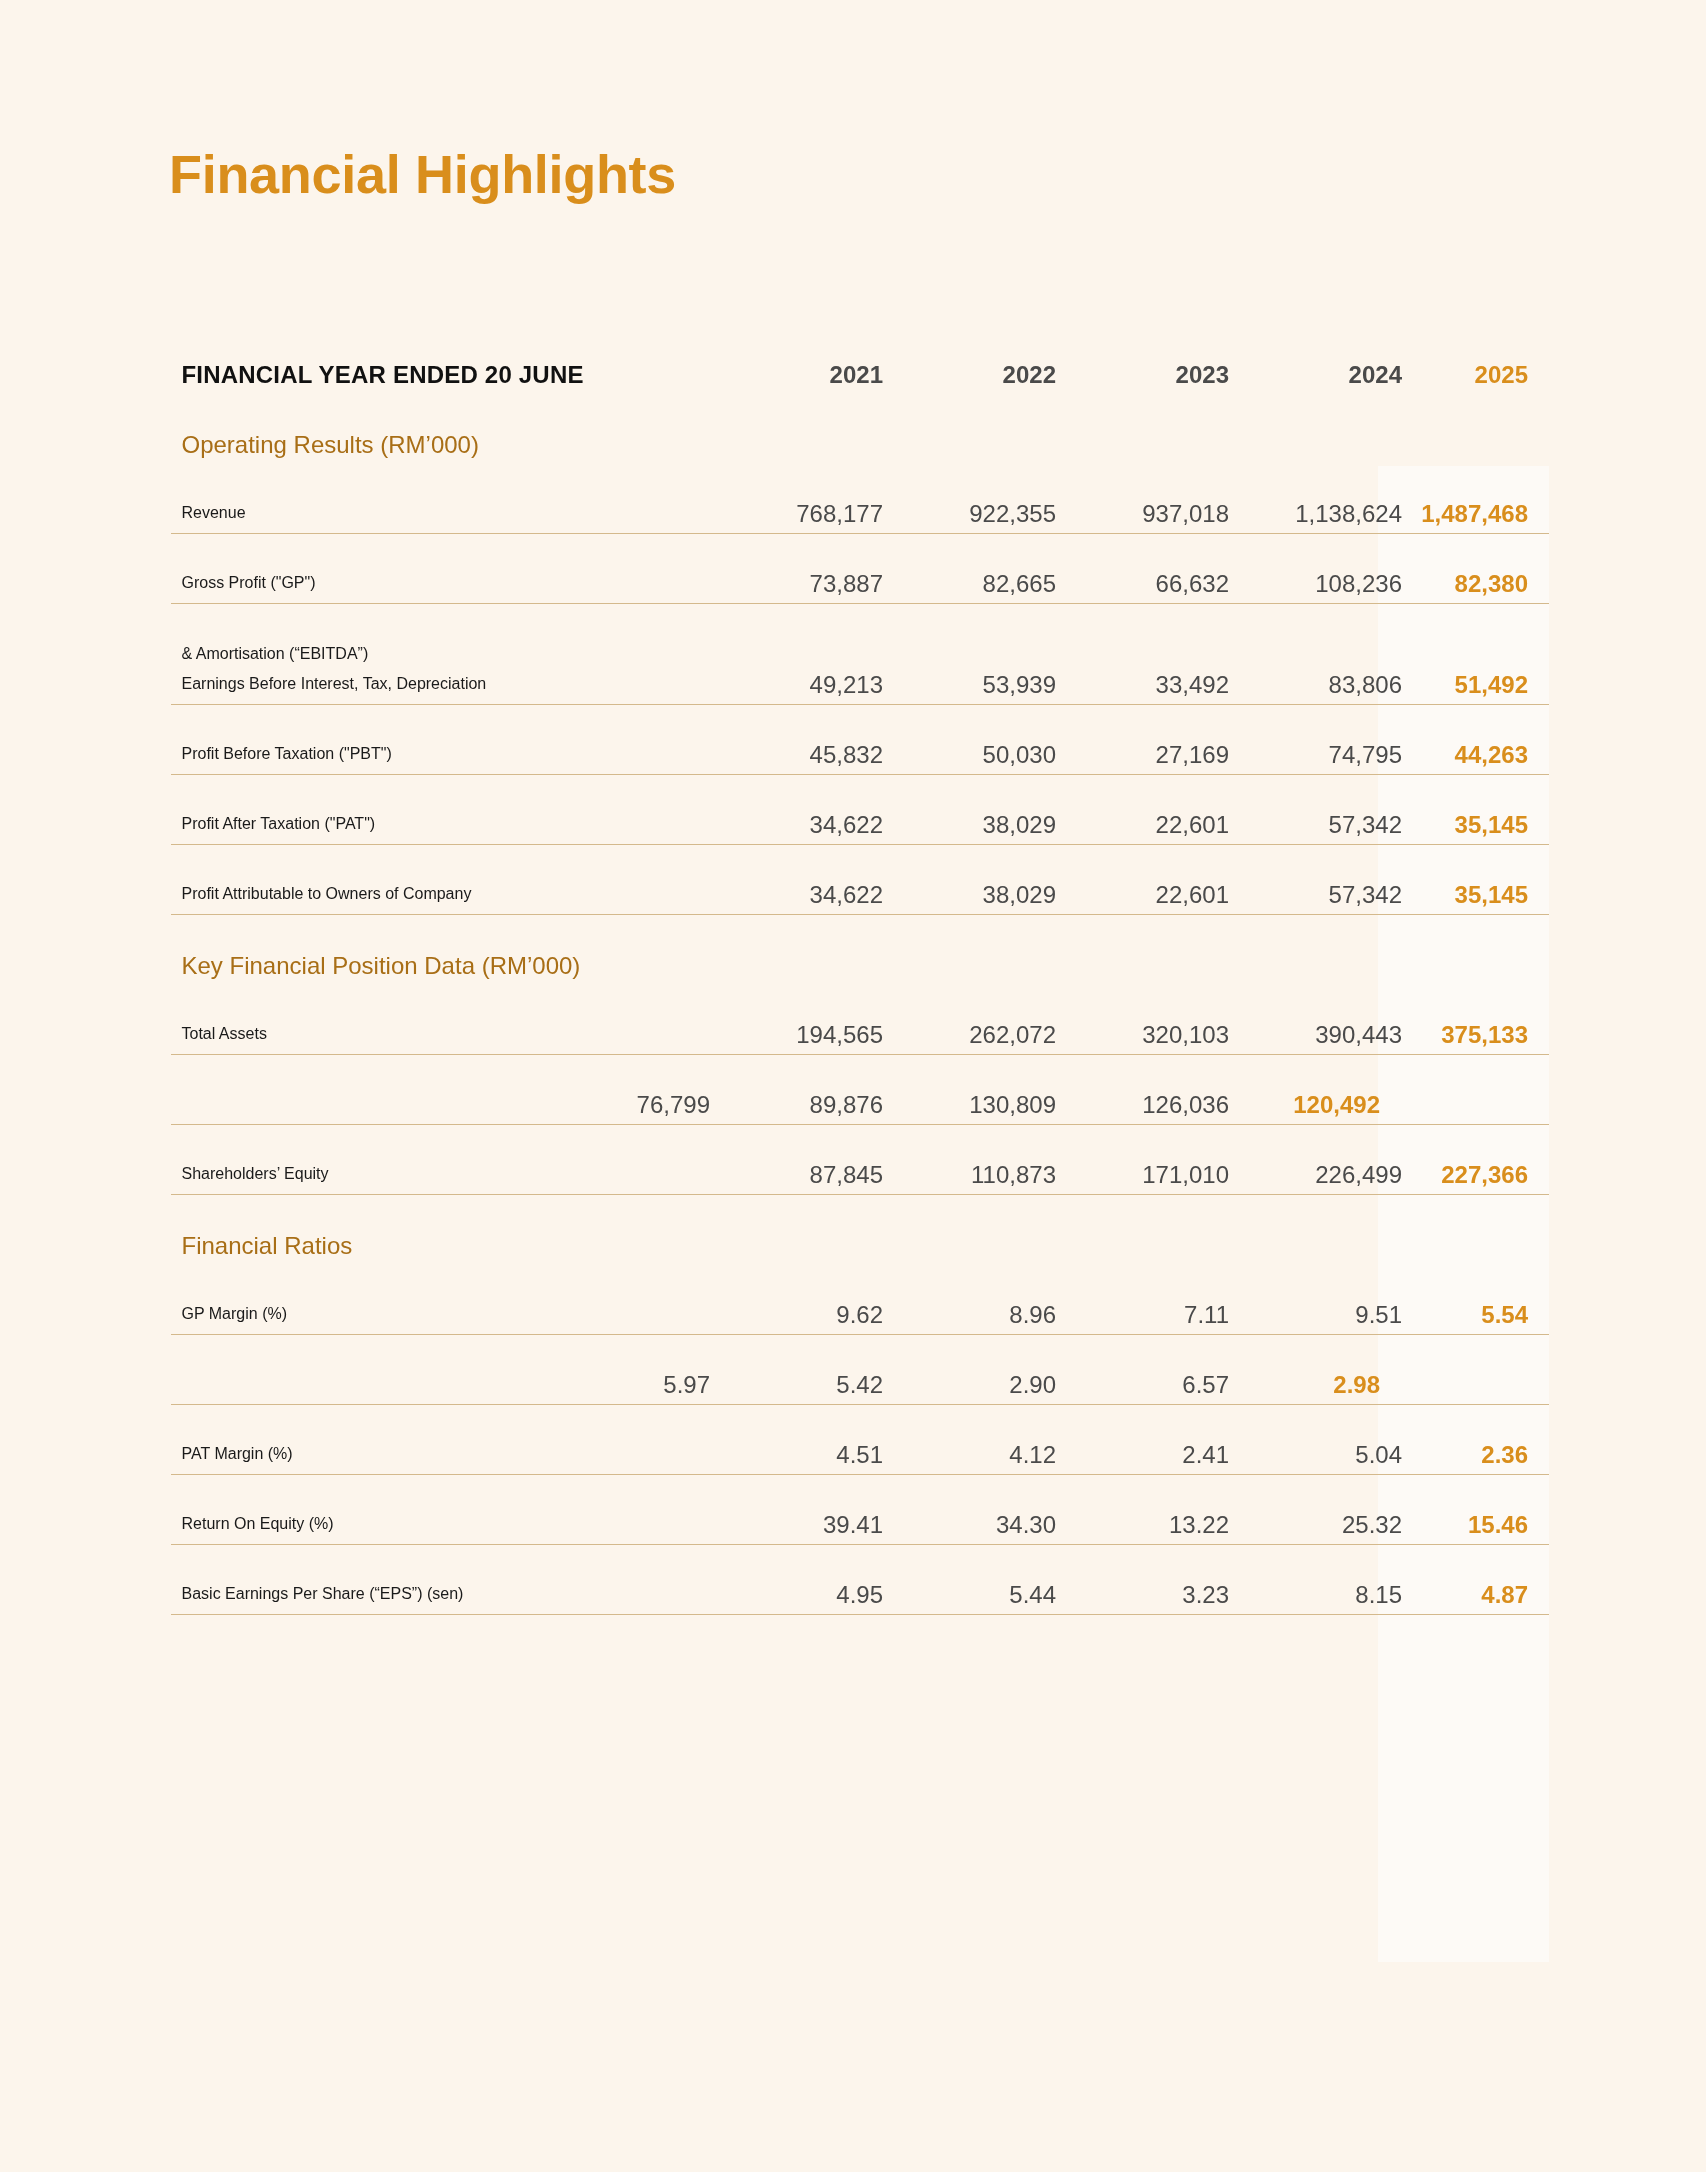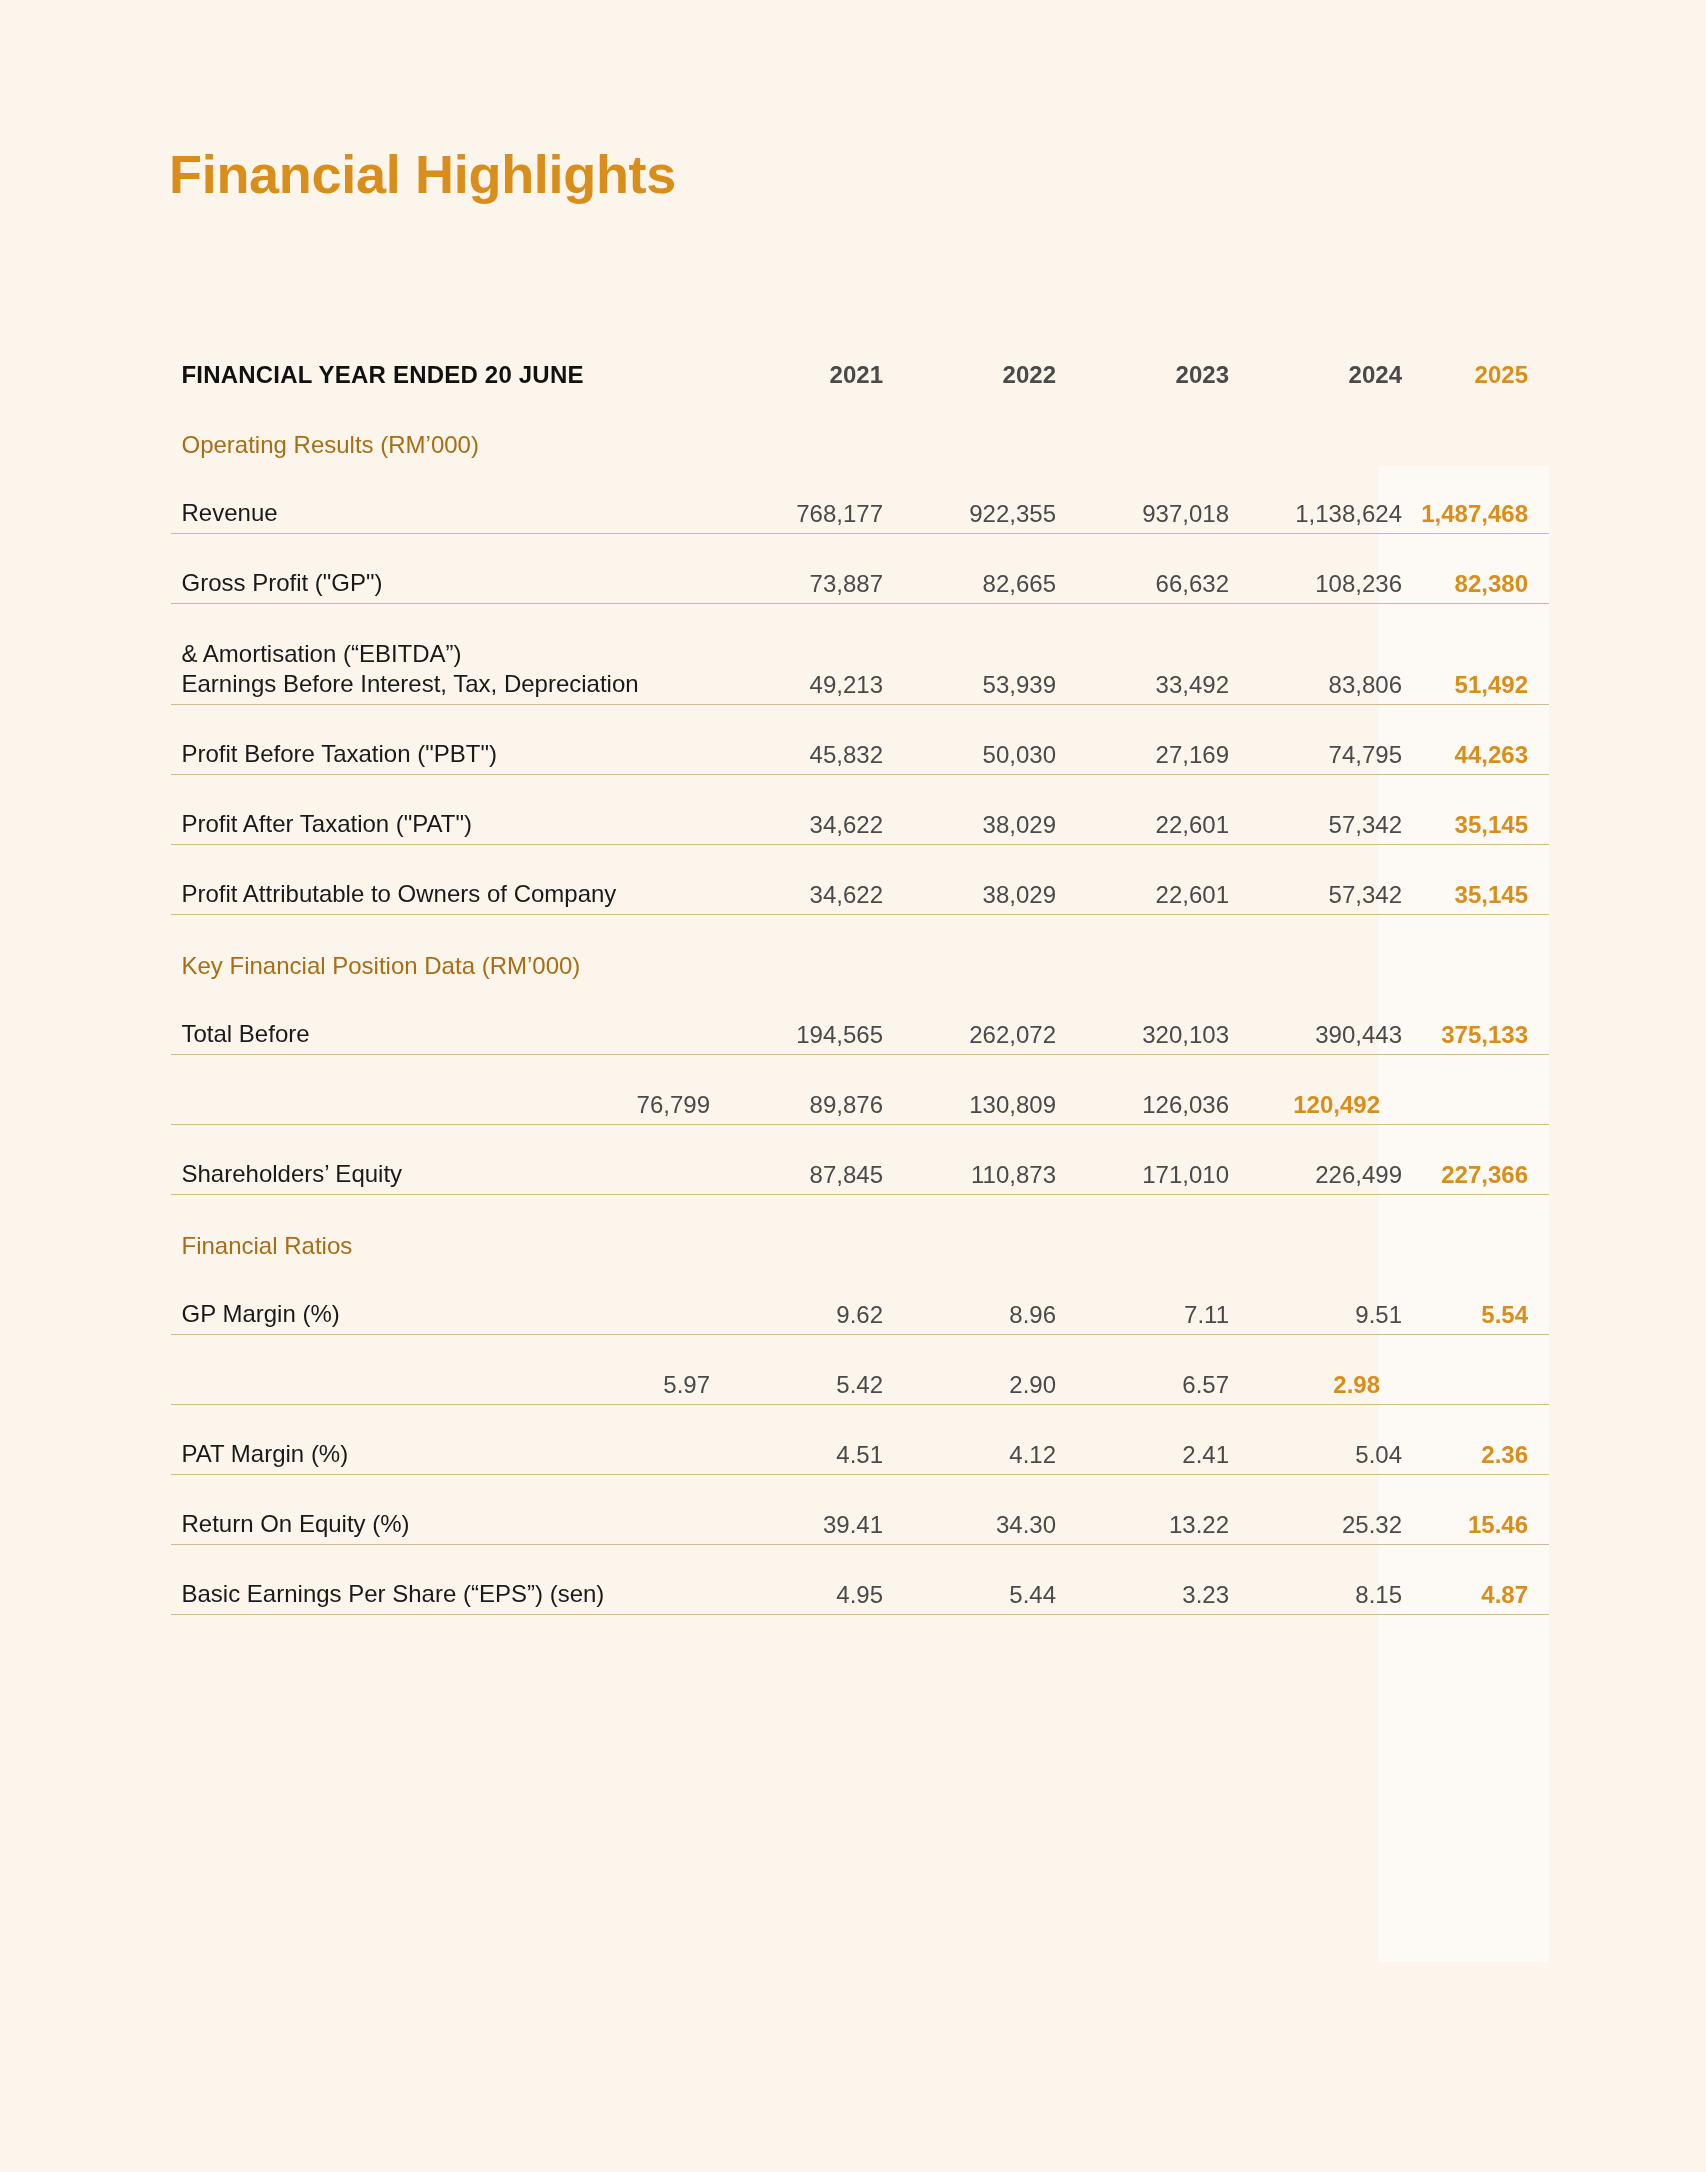--- a/index.html
+++ b/index.html
@@ -83,21 +83,21 @@
     color: #a86e16;
   }
   .data-row {
     height: 70px;
     border-bottom: 1.3px solid #d4b98c;
   }
   .data-row.tall {
     height: 101px;
   }
   .data-row .label {
-    font-size: 24px;
+    font-size: 16px;
     color: #1a1a1a;
     line-height: 30px;
   }
   .data-row .num {
     font-size: 24px;
     color: #4a4a4a;
   }
   .data-row .num.current {
     color: #d98e1c;
     font-weight: 700;
@@ -184,21 +184,21 @@
     <div class="num">22,601</div>
     <div class="num">57,342</div>
     <div class="num current">35,145</div>
   </div>
 
   <div class="row section-row">
     <div class="label">Key Financial Position Data (RM’000)</div>
   </div>
 
   <div class="row data-row">
-    <div class="label">Total Before</div>
+    <div class="label">Total Assets</div>
     <div class="num">194,565</div>
     <div class="num">262,072</div>
     <div class="num">320,103</div>
     <div class="num">390,443</div>
     <div class="num current">375,133</div>
   </div>
 
   <div class="row data-row">
     <div class="num">76,799</div>
     <div class="num">89,876</div>

